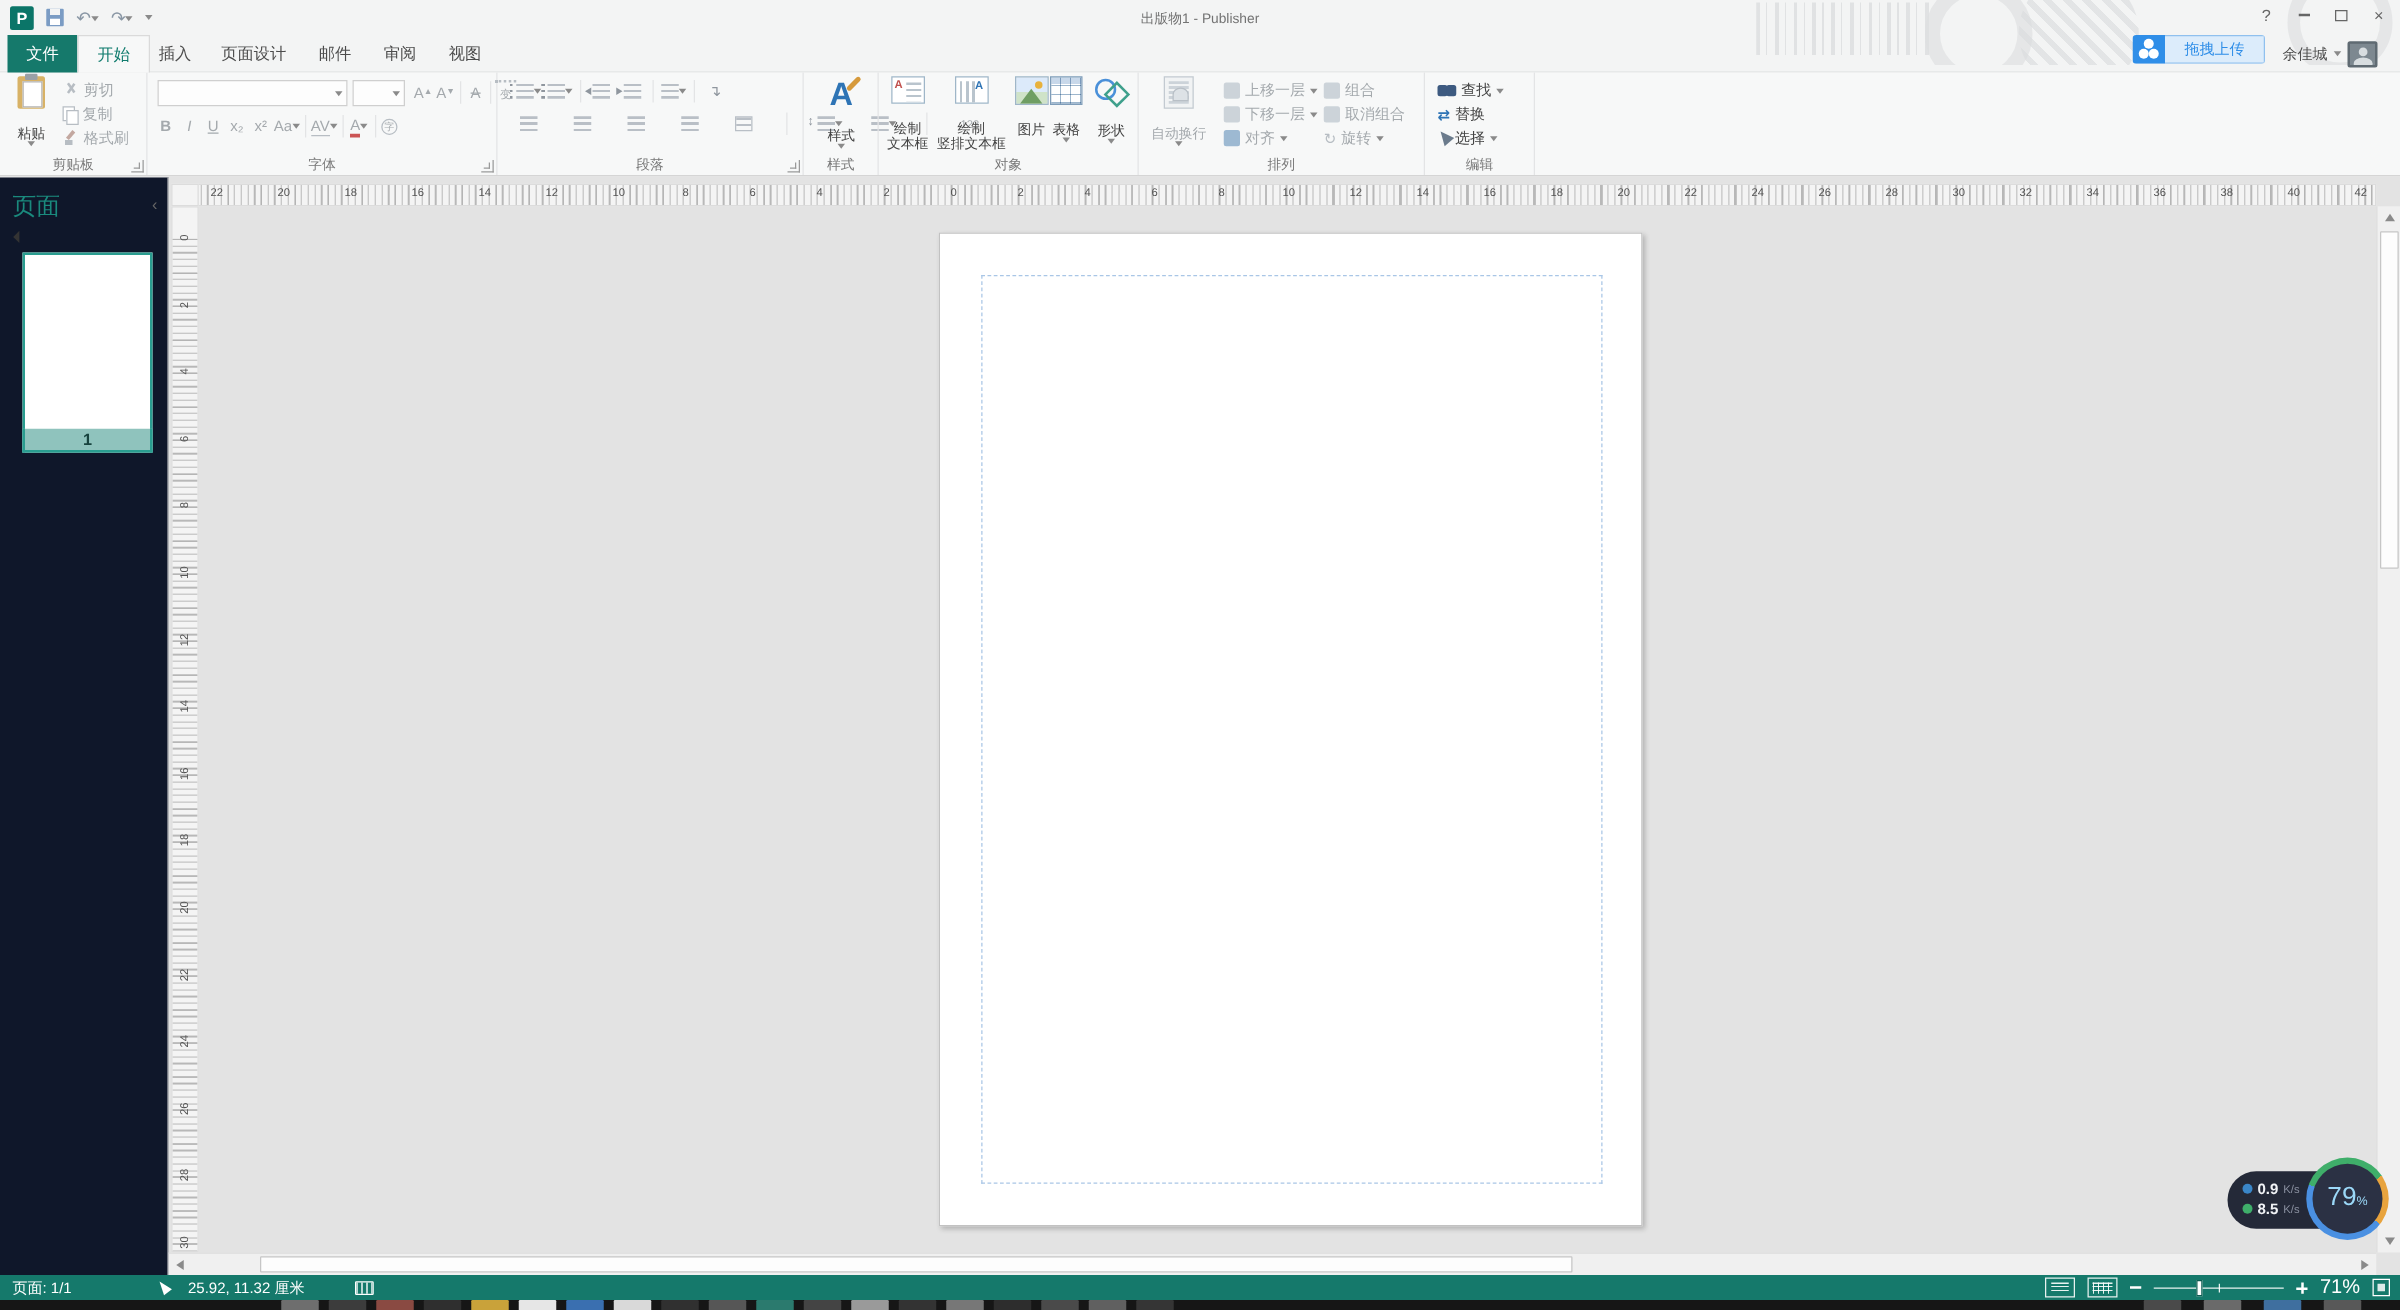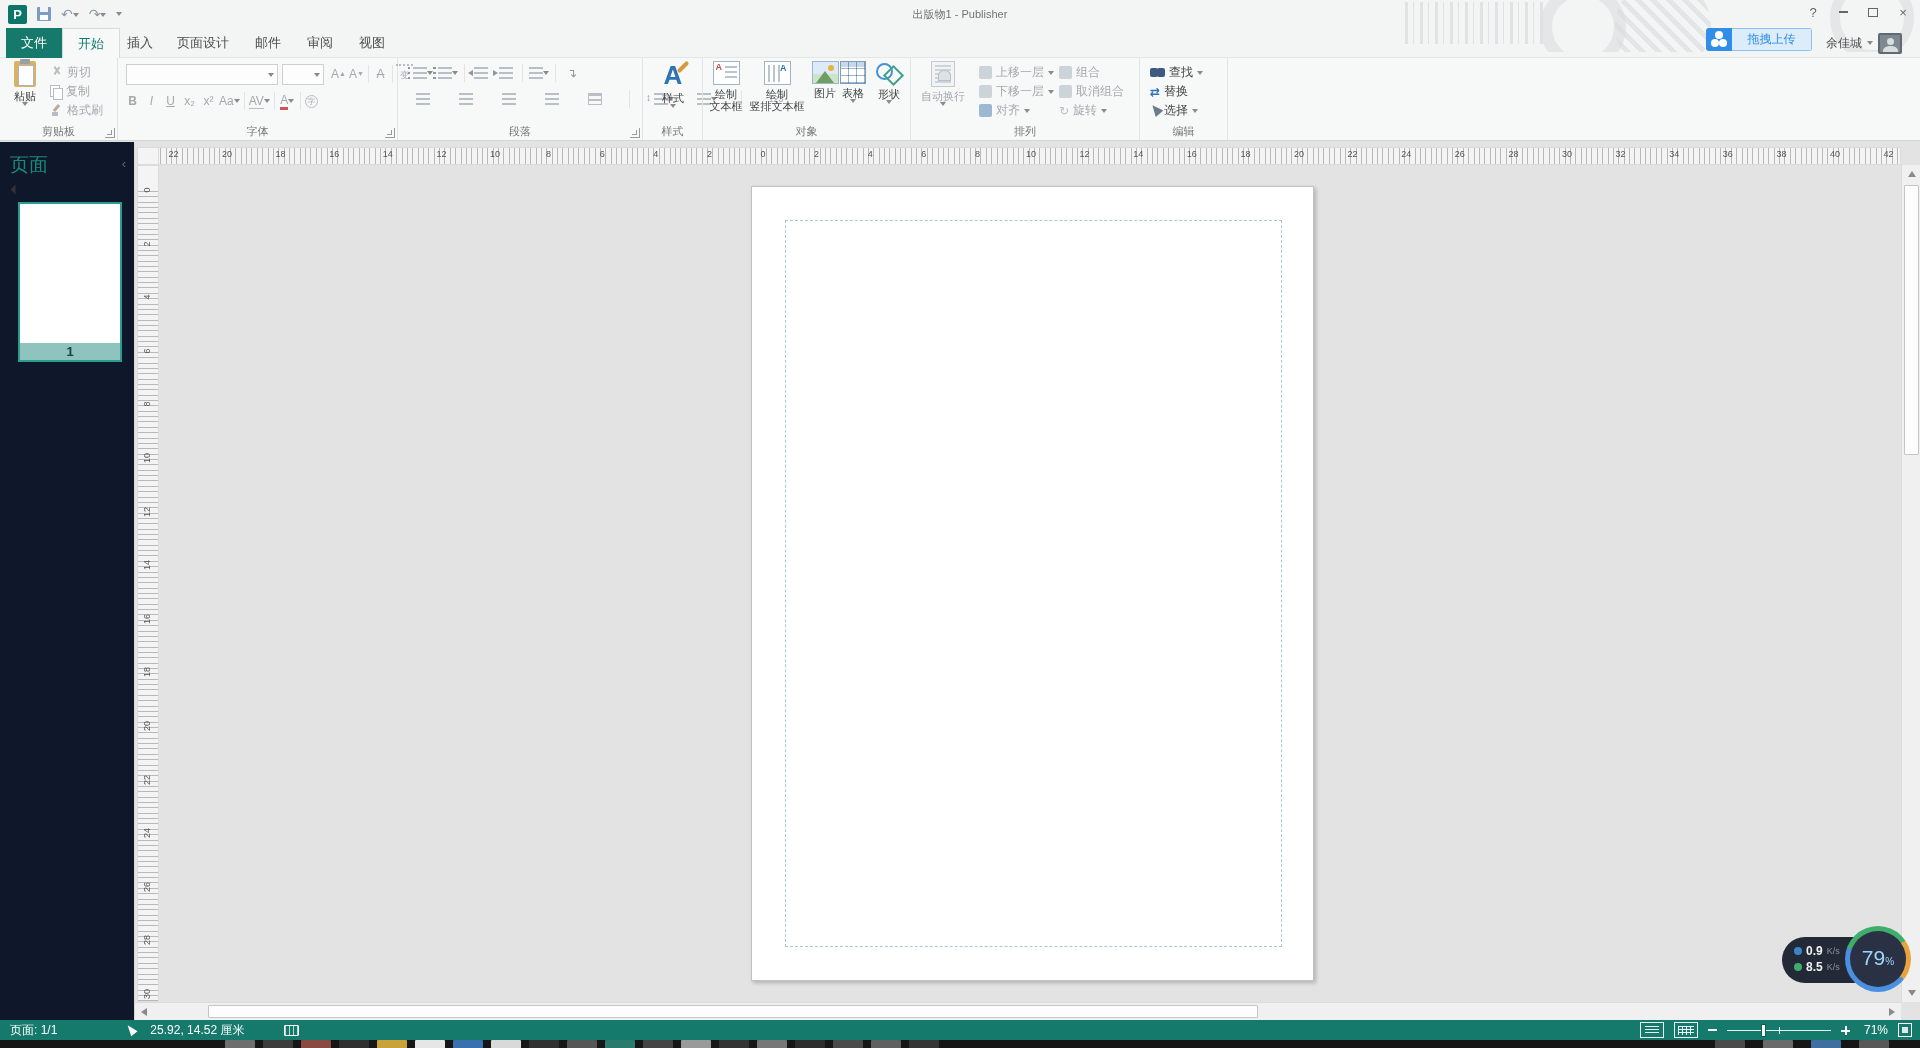--- a/index.html
+++ b/index.html
@@ -55,21 +55,21 @@
   .launcher::before{content:"";position:absolute;right:2px;bottom:2px;width:4px;height:4px;border-right:1px solid #9a9a9a;border-bottom:1px solid #9a9a9a}
   #g-clip{left:0;width:118px}
   #g-font{left:118px;width:280px}
   #g-para{left:398px;width:245px}
   #g-styles{left:643px;width:60px}
   #g-obj{left:703px;width:208px}
   #g-arr{left:911px;width:229px}
   #g-edit{left:1140px;width:88px}
 
   .bigbtn{position:absolute;top:3px;height:60px;display:flex;flex-direction:column;align-items:center;font-size:11px;color:#444;text-align:center}
-  .bigbtn .lbl{margin-top:3px;line-height:12px}
+  .bigbtn .lbl{margin-top:14px;line-height:12px}
   .dis{color:#a4a9ad!important}
   .srow{position:absolute;height:17px;display:flex;align-items:center;gap:4px;font-size:12px;white-space:nowrap}
   .sic{width:13px;height:13px;background:#ccd3d9;border-radius:2px;flex:0 0 auto}
   .sic.en{background:#9db9d2}
 
   
   #paste-ic{width:22px;height:26px;background:#d8b266;border-radius:2px;position:relative}
   #paste-ic::before{content:"";position:absolute;left:6px;top:-2px;width:10px;height:5px;background:#9aa0a6;border-radius:1px}
   #paste-ic::after{content:"";position:absolute;left:4px;top:4px;width:14px;height:19px;background:#fff;border:1px solid #b3b3b3}
   .scissor{width:13px;height:13px;position:relative}
@@ -191,21 +191,21 @@
   .viewbtn{width:24px;height:16px;border:1px solid rgba(255,255,255,.9);display:flex;align-items:center;justify-content:center}
   .viewbtn i{width:14px;height:9px;background:repeating-linear-gradient(to bottom,rgba(255,255,255,.9) 0 1px,transparent 1px 3px)}
   .viewbtn.spread i{width:16px;background:repeating-linear-gradient(90deg,rgba(255,255,255,.9) 0 1px,transparent 1px 4px),repeating-linear-gradient(to bottom,rgba(255,255,255,.9) 0 1px,transparent 1px 3px)}
   #zoom-minus{width:9px;height:2px;background:#fff}
   #zoom-track{width:104px;height:1px;background:rgba(255,255,255,.9);position:relative}
   #zoom-thumb{position:absolute;left:34px;top:-6px;width:5px;height:13px;background:#fff;border:1px solid #0d5e53}
   #zoom-mid{position:absolute;left:50%;top:-3px;width:1px;height:7px;background:rgba(255,255,255,.9)}
   #zoom-plus{width:9px;height:9px;position:relative}
   #zoom-plus::before{content:"";position:absolute;left:0;top:4px;width:9px;height:2px;background:#fff}
   #zoom-plus::after{content:"";position:absolute;left:4px;top:0;width:2px;height:9px;background:#fff}
-  #sb-zoom{font-size:12px;min-width:28px;text-align:right}
+  #sb-zoom{font-size:16px;min-width:28px;text-align:right}
   #fit-ic{width:14px;height:14px;border:1px solid #fff;position:relative}
   #fit-ic::before{content:"";position:absolute;left:3px;top:3px;width:6px;height:6px;background:rgba(255,255,255,.85)}
 
   
   #taskbar{left:0;top:1040px;width:1920px;height:8px;background:#161616;z-index:61}
   .tb-ic-stub{position:absolute;top:0;width:30px;height:8px;border-radius:1px 1px 0 0}
 </style>
 </head>
 <body>
 
@@ -576,21 +576,21 @@
 <div id="netcircle" class="abs">
   <div id="netcircle-in">
     <span id="netpct">79</span>
     <span id="netpctsign">%</span>
   </div>
 </div>
 
 <div id="statusbar" class="abs">
   <span id="sb-page">页面: 1/1</span>
   <span id="sb-cursor"></span>
-  <span id="sb-coords">25.92, 14.52 厘米</span>
+  <span id="sb-coords">25.92, 11.32 厘米</span>
   <span id="sb-objic"></span>
   <div id="sb-right">
     <div class="viewbtn">
         <i></i>
       </div>
     <div class="viewbtn spread">
         <i></i>
       </div>
     <span id="zoom-minus"></span>
     <div id="zoom-track">

